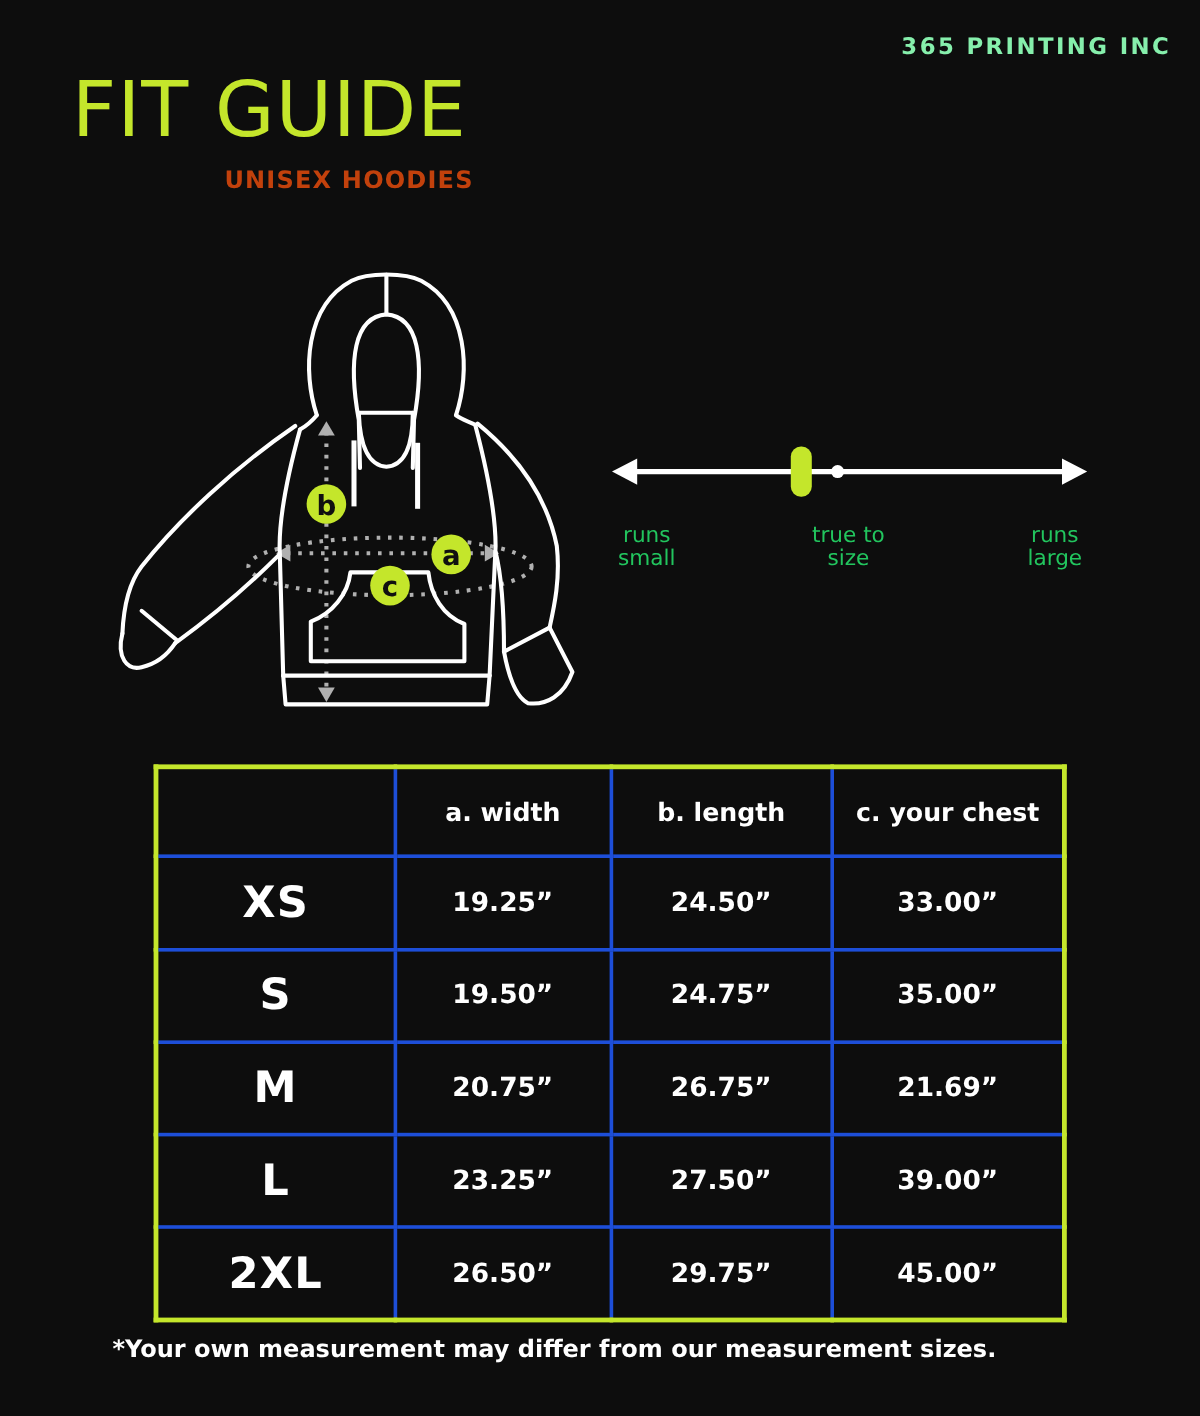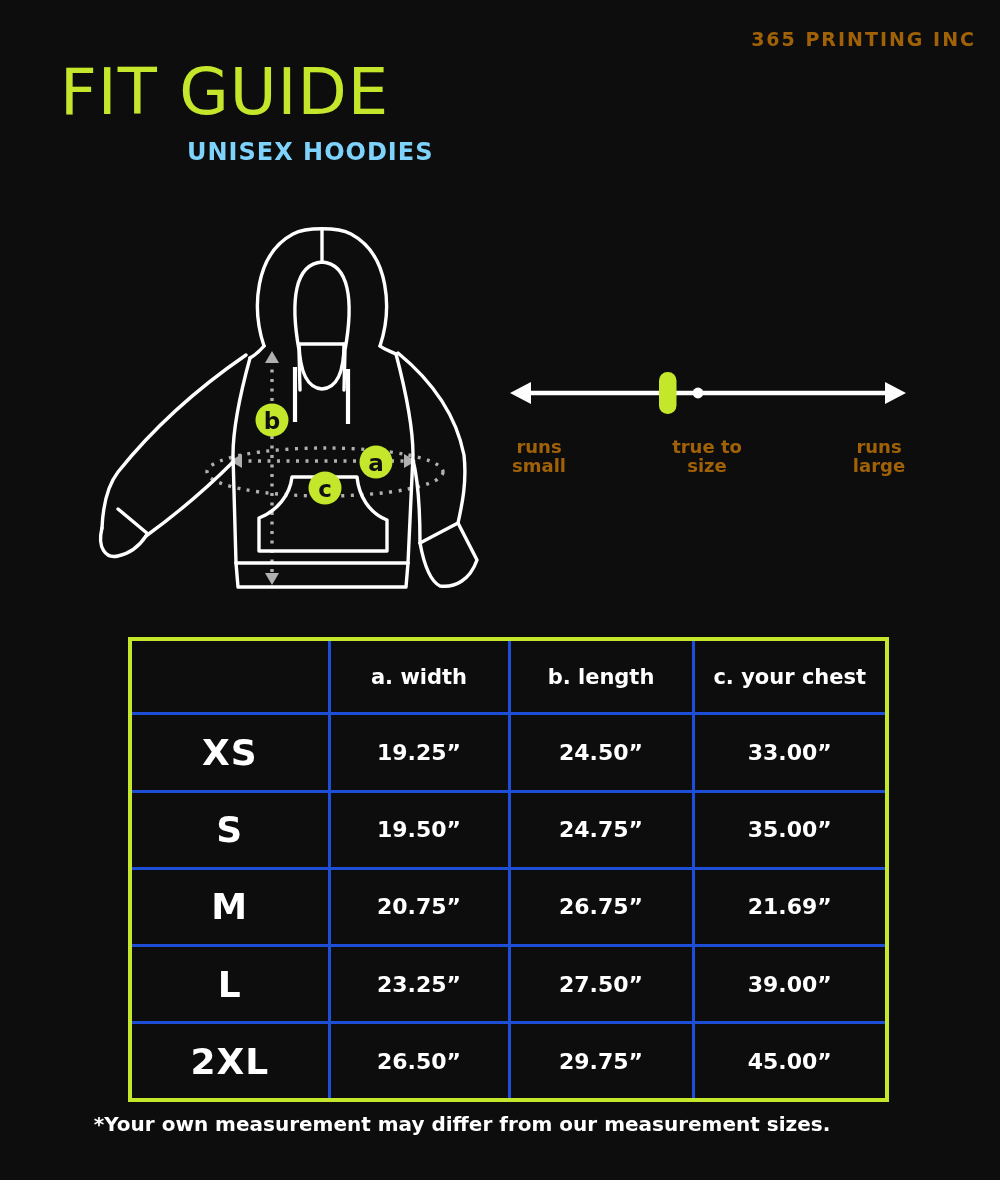--- a/index.html
+++ b/index.html
@@ -8,39 +8,39 @@
   body {
     width:1000px; height:1180px;
     background:var(--bg);
     font-family:"DejaVu Sans","Liberation Sans",sans-serif;
     color:#fff;
   }
   .canvas { position:relative; width:1000px; height:1180px; overflow:hidden; background:var(--bg); }
 
   .brand {
     position:absolute; top:28px; right:24px;
-    font-size:19px; font-weight:bold; letter-spacing:2px; color:#a16207;
+    font-size:19px; font-weight:bold; letter-spacing:2px; color:#86efac;
   }
   .title {
     position:absolute; left:60px; top:60px;
     font-size:64px; font-weight:normal; letter-spacing:1px;
     color:var(--accent); line-height:1;
   }
   .subtitle {
     position:absolute; left:187px; top:140px;
-    font-size:24px; font-weight:bold; letter-spacing:1px; color:#7dd3fc; line-height:1;
+    font-size:20px; font-weight:bold; letter-spacing:1px; color:#c2410c; line-height:1;
   }
 
   .diagram-svg { position:absolute; left:90px; top:220px; width:410px; height:385px; }
   .scale-svg   { position:absolute; left:498px; top:363px; width:424px; height:62px; }
 
   .scale-label {
     position:absolute; width:120px; top:437px;
-    font-size:18px; font-weight:bold; line-height:19px;
-    text-align:center; color:#a16207;
+    font-size:18px; font-weight:normal; line-height:19px;
+    text-align:center; color:#22c55e;
   }
   .scale-label.left   { left:479px; }
   .scale-label.center { left:647px; }
   .scale-label.right  { left:819px; }
 
   table.size-chart {
     position:absolute; left:128px; top:637px;
     width:757px; height:465px;
     border-collapse:collapse; table-layout:fixed;
     border:4px solid var(--accent);

